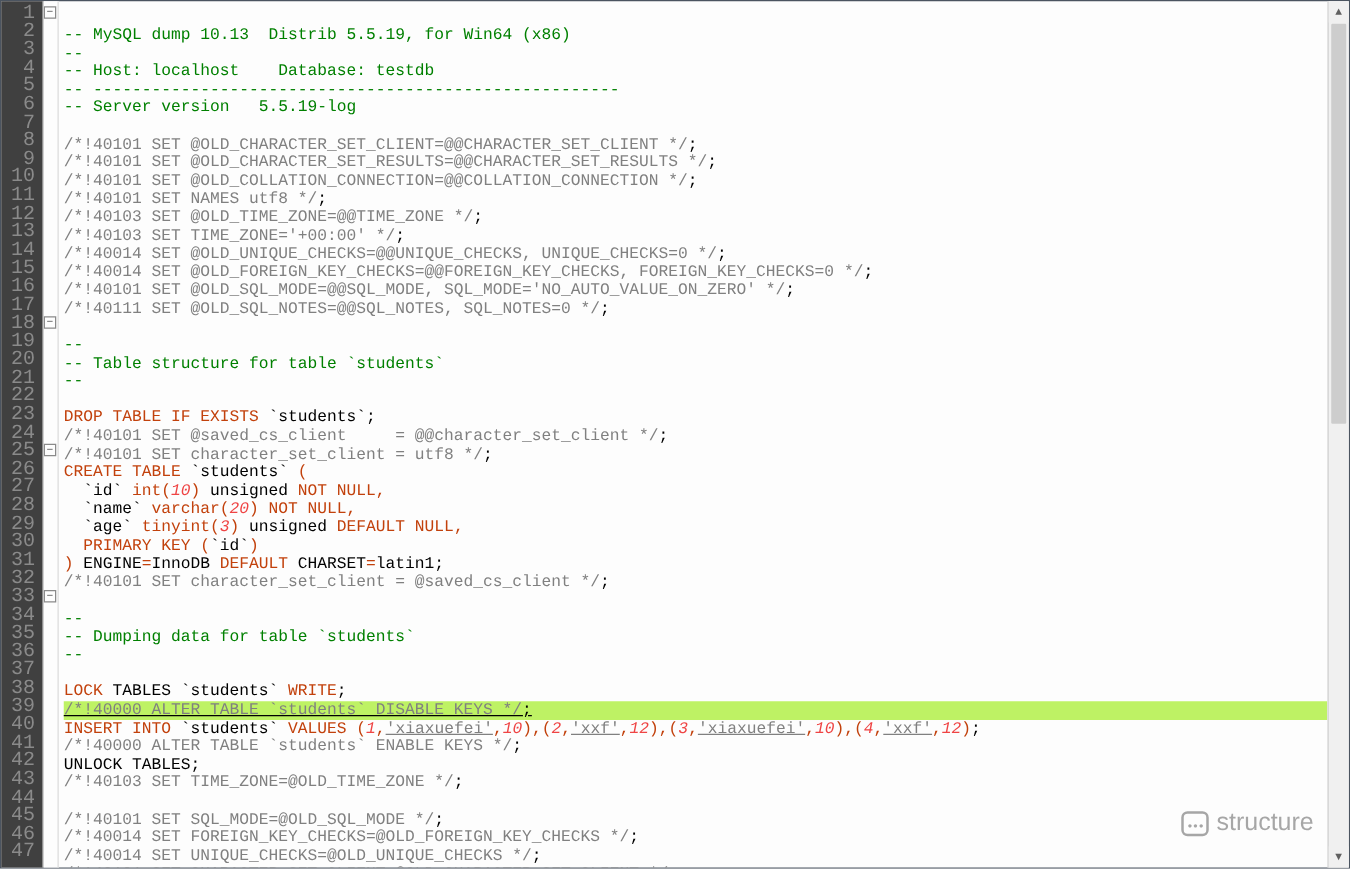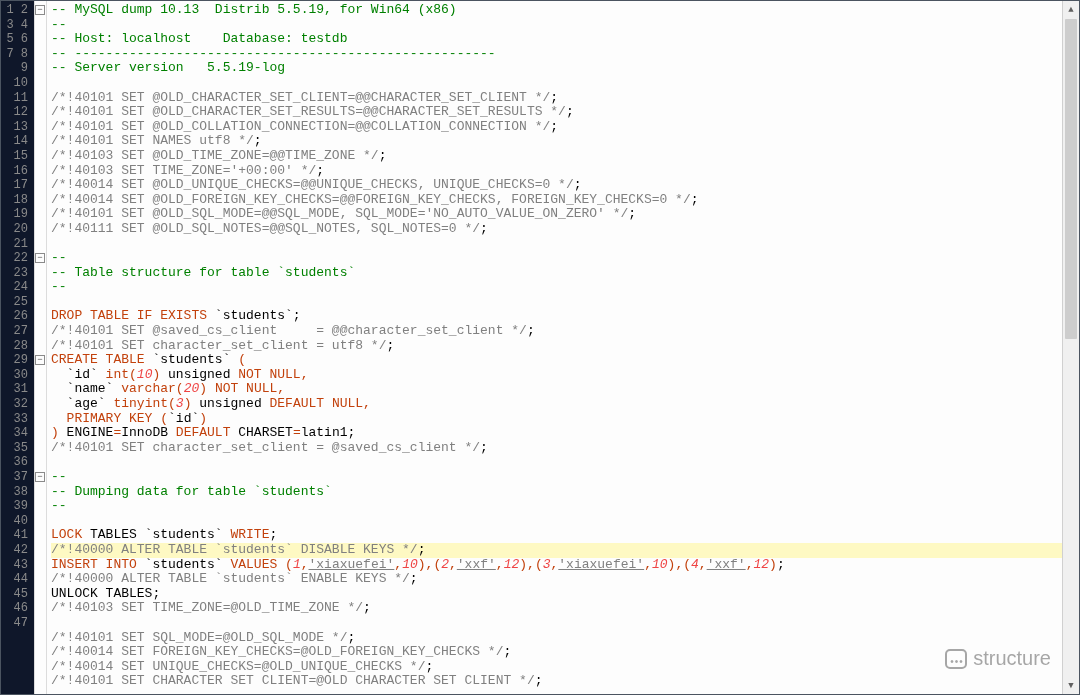--- a/index.html
+++ b/index.html
@@ -7,25 +7,25 @@
   .editor {
     display: flex;
     width: 100%;
     height: 100%;
     border: 1px solid #4b5460;
     position: relative;
     background: #fdfdfd;
   }
   .gutter {
     flex: 0 0 34px;
-    background: #0f172a;
+    background: #404040;
     text-align: right;
     padding: 2px 6px 0 0;
     color: #8a8a8a;
-    font-size: 12px;
+    font-size: 16px;
     line-height: 14.6px;
     user-select: none;
     border-right: 1px solid #dcdcdc;
   }
   .fold-col {
     flex: 0 0 12px;
     background: #fdfdfd;
     border-right: 1px solid #dcdcdc;
     position: relative;
   }
@@ -36,28 +36,28 @@
     height: 10px;
     border: 1px solid #8a8a8a;
     font-size: 9px;
     line-height: 8px;
     text-align: center;
     color: #555;
     background: #fdfdfd;
   }
   .code {
     flex: 1 1 auto;
-    padding: 2px 0 0 4px;
+    padding: 20px 0 0 4px;
     line-height: 14.6px;
     white-space: pre;
     overflow: hidden;
     position: relative;
   }
   .line { height: 14.6px; }
-  .hl-line { background: #fef9c3; }
+  .hl-line { background: #bef264; text-decoration: underline; }
   .c-comment { color: #008000; }
   .c-gray { color: #808080; }
   .c-kw { color: #c2410c; font-weight: normal; }
   .c-num { color: #ef4444; font-style: italic; }
   .c-str { color: #808080; text-decoration: underline; }
   .c-black { color: #000; }
   .scrollbar {
     flex: 0 0 17px;
     background: #f0f0f0;
     border-left: 1px solid #d0d0d0;

